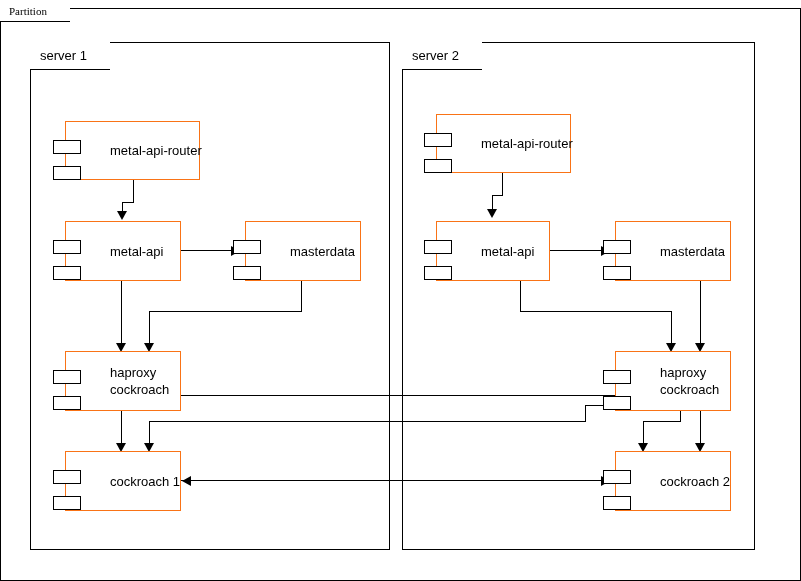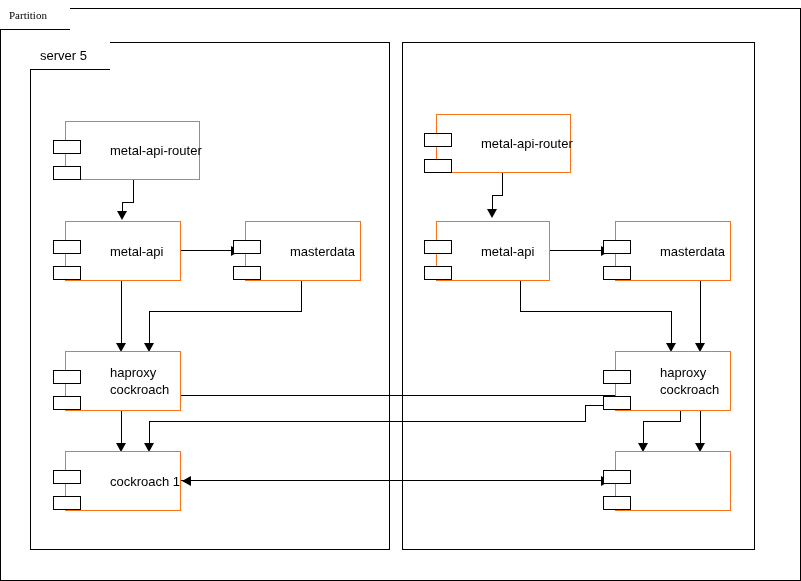--- a/index.html
+++ b/index.html
@@ -63,21 +63,21 @@
     background: #ffffff;
     border-left: 1px solid #000000;
     transform: rotate(24deg);
     transform-origin: center;
   }
   
   #partition-label {
     left: 0px;
     top: 0px;
     width: 70px;
-    height: 30px;
+    height: 22px;
     font-family: "Liberation Serif", serif;
     font-size: 11px;
     border-left: none;
   }
   #partition-label .lbl-text { padding-left: 9px; }
 
   
   .server-label {
     height: 28px;
     font-size: 13px;
@@ -157,26 +157,30 @@
   <div class="frame" id="partition-frame" style="left:0px; top:8px; width:801px; height:573px;"></div>
 
   <div class="frame-label" id="partition-label">
     <span class="lbl-text">Partition</span>
     <span class="lbl-corner"></span>
   </div>
 
   <div class="frame" id="server1-frame" style="left:30px; top:42px; width:360px; height:508px;"></div>
 
   <div class="frame-label server-label" id="server1-label" style="left:30px; top:42px; width:80px;">
-    <span class="lbl-text">server 5</span>
+    <span class="lbl-text">server 1</span>
     <span class="lbl-corner"></span>
   </div>
 
   <div class="frame" id="server2-frame" style="left:402px; top:42px; width:353px; height:508px;"></div>
 
+  <div class="frame-label server-label" id="server2-label" style="left:402px; top:42px; width:80px;">
+    <span class="lbl-text">server 2</span>
+    <span class="lbl-corner"></span>
+  </div>
 
   <div class="seg v" style="left:133px; top:180px; height:22px;"></div>
   <div class="seg h" style="left:122px; top:202px; width:12px;"></div>
   <div class="seg v" style="left:122px; top:202px; height:11px;"></div>
   <div class="arrow down" style="left:117px; top:211px;"></div>
 
   <div class="seg h" style="left:181px; top:250px; width:51px;"></div>
   <div class="arrow right" style="left:231px; top:246px;"></div>
 
   <div class="seg v" style="left:121px; top:281px; height:67px;"></div>
@@ -295,15 +299,18 @@
     <span class="tab t2"></span>
     <span class="cname">
       <span>haproxy</span>
       <span>cockroach</span>
     </span>
   </div>
 
   <div class="component" id="cockroach-2" style="left:615px; top:451px; width:116px; height:60px;">
     <span class="tab t1"></span>
     <span class="tab t2"></span>
+    <span class="cname">
+        <span>cockroach 2</span>
+      </span>
   </div>
 
 </div>
 
 </body></html>

